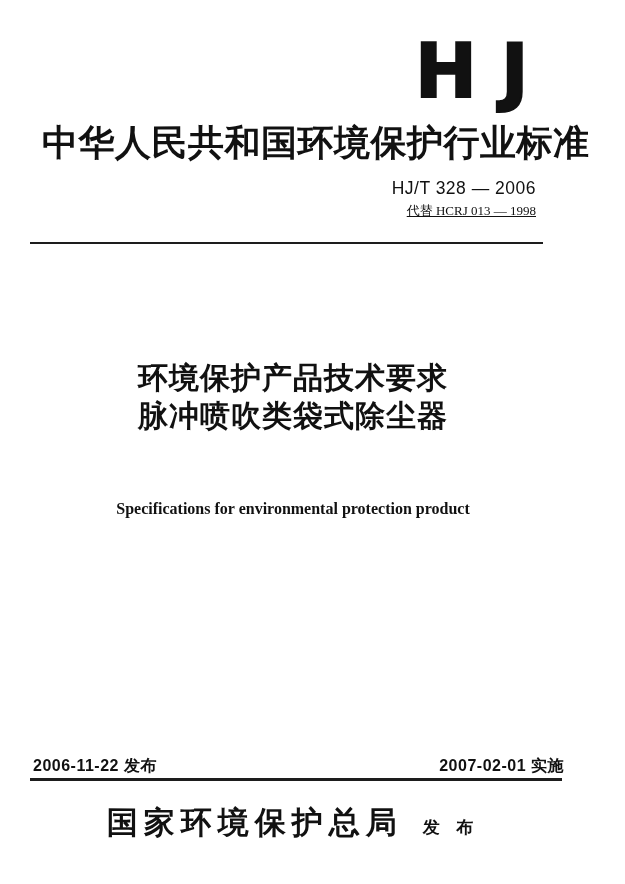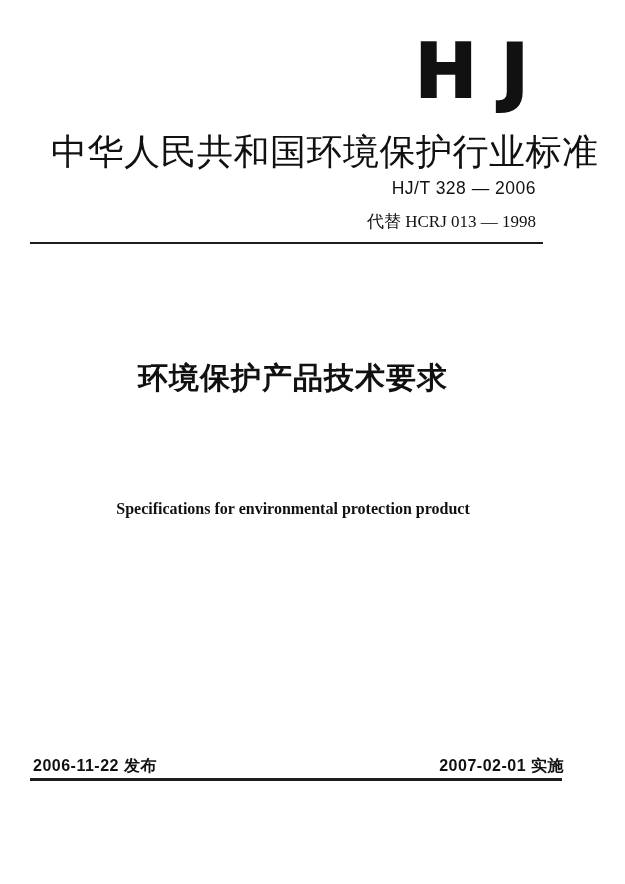--- a/index.html
+++ b/index.html
@@ -27,45 +27,46 @@
     font-weight: bold;
     letter-spacing: 24px;
     line-height: 1.0;
     -webkit-text-stroke: 2px #111111;
     white-space: nowrap;
   }
   .header-title {
     position: absolute;
     left: 38px;
     top: 119px;
-    margin: 13px;
+    margin: 4px;
     font-size: 36px;
-    font-weight: normal;
+    font-weight: bold;
     letter-spacing: 0.5px;
     line-height: 1.1;
     white-space: nowrap;
   }
   .std-block {
     position: absolute;
     right: 95px;
     top: 178px;
     text-align: right;
   }
   .std-number {
     font-size: 17.5px;
     font-weight: 500;
     letter-spacing: 0.5px;
     white-space: nowrap;
     margin-left: 38px;
   }
   .replaces {
-    margin-top: 11px;
+    margin-top: 3px;
     font-family: "Liberation Serif", "DejaVu Serif", serif;
-    font-size: 17px;
+    font-size: 13px;
     white-space: nowrap;
+    text-decoration: underline;
   }
   .rule {
     position: absolute;
     background: #1d1d1d;
   }
   .rule-top {
     left: 30px;
     top: 242px;
     width: 513px;
     height: 2px;
@@ -145,27 +146,31 @@
 
   <div class="std-block">
     <div class="std-number">HJ/T 328 — 2006</div>
     <div class="replaces">代替 HCRJ 013 — 1998</div>
   </div>
 
   <div class="rule rule-top"></div>
 
   <div class="title-block">
     <div>环境保护产品技术要求</div>
+    <div>脉冲喷吹类袋式除尘器</div>
   </div>
 
   <div class="subtitle-block">
     <div>Specifications for environmental protection product</div>
   </div>
 
   <div class="dates-row">
     <span class="date">2006-11-22 发布</span>
     <span class="date">2007-02-01 实施</span>
   </div>
 
   <div class="rule rule-bottom"></div>
 
+  <div class="publisher-row">
+    <span class="publisher">国家环境保护总局</span><span class="publish-label">发 布</span>
+  </div>
 
 </div>
 
 </body></html>

